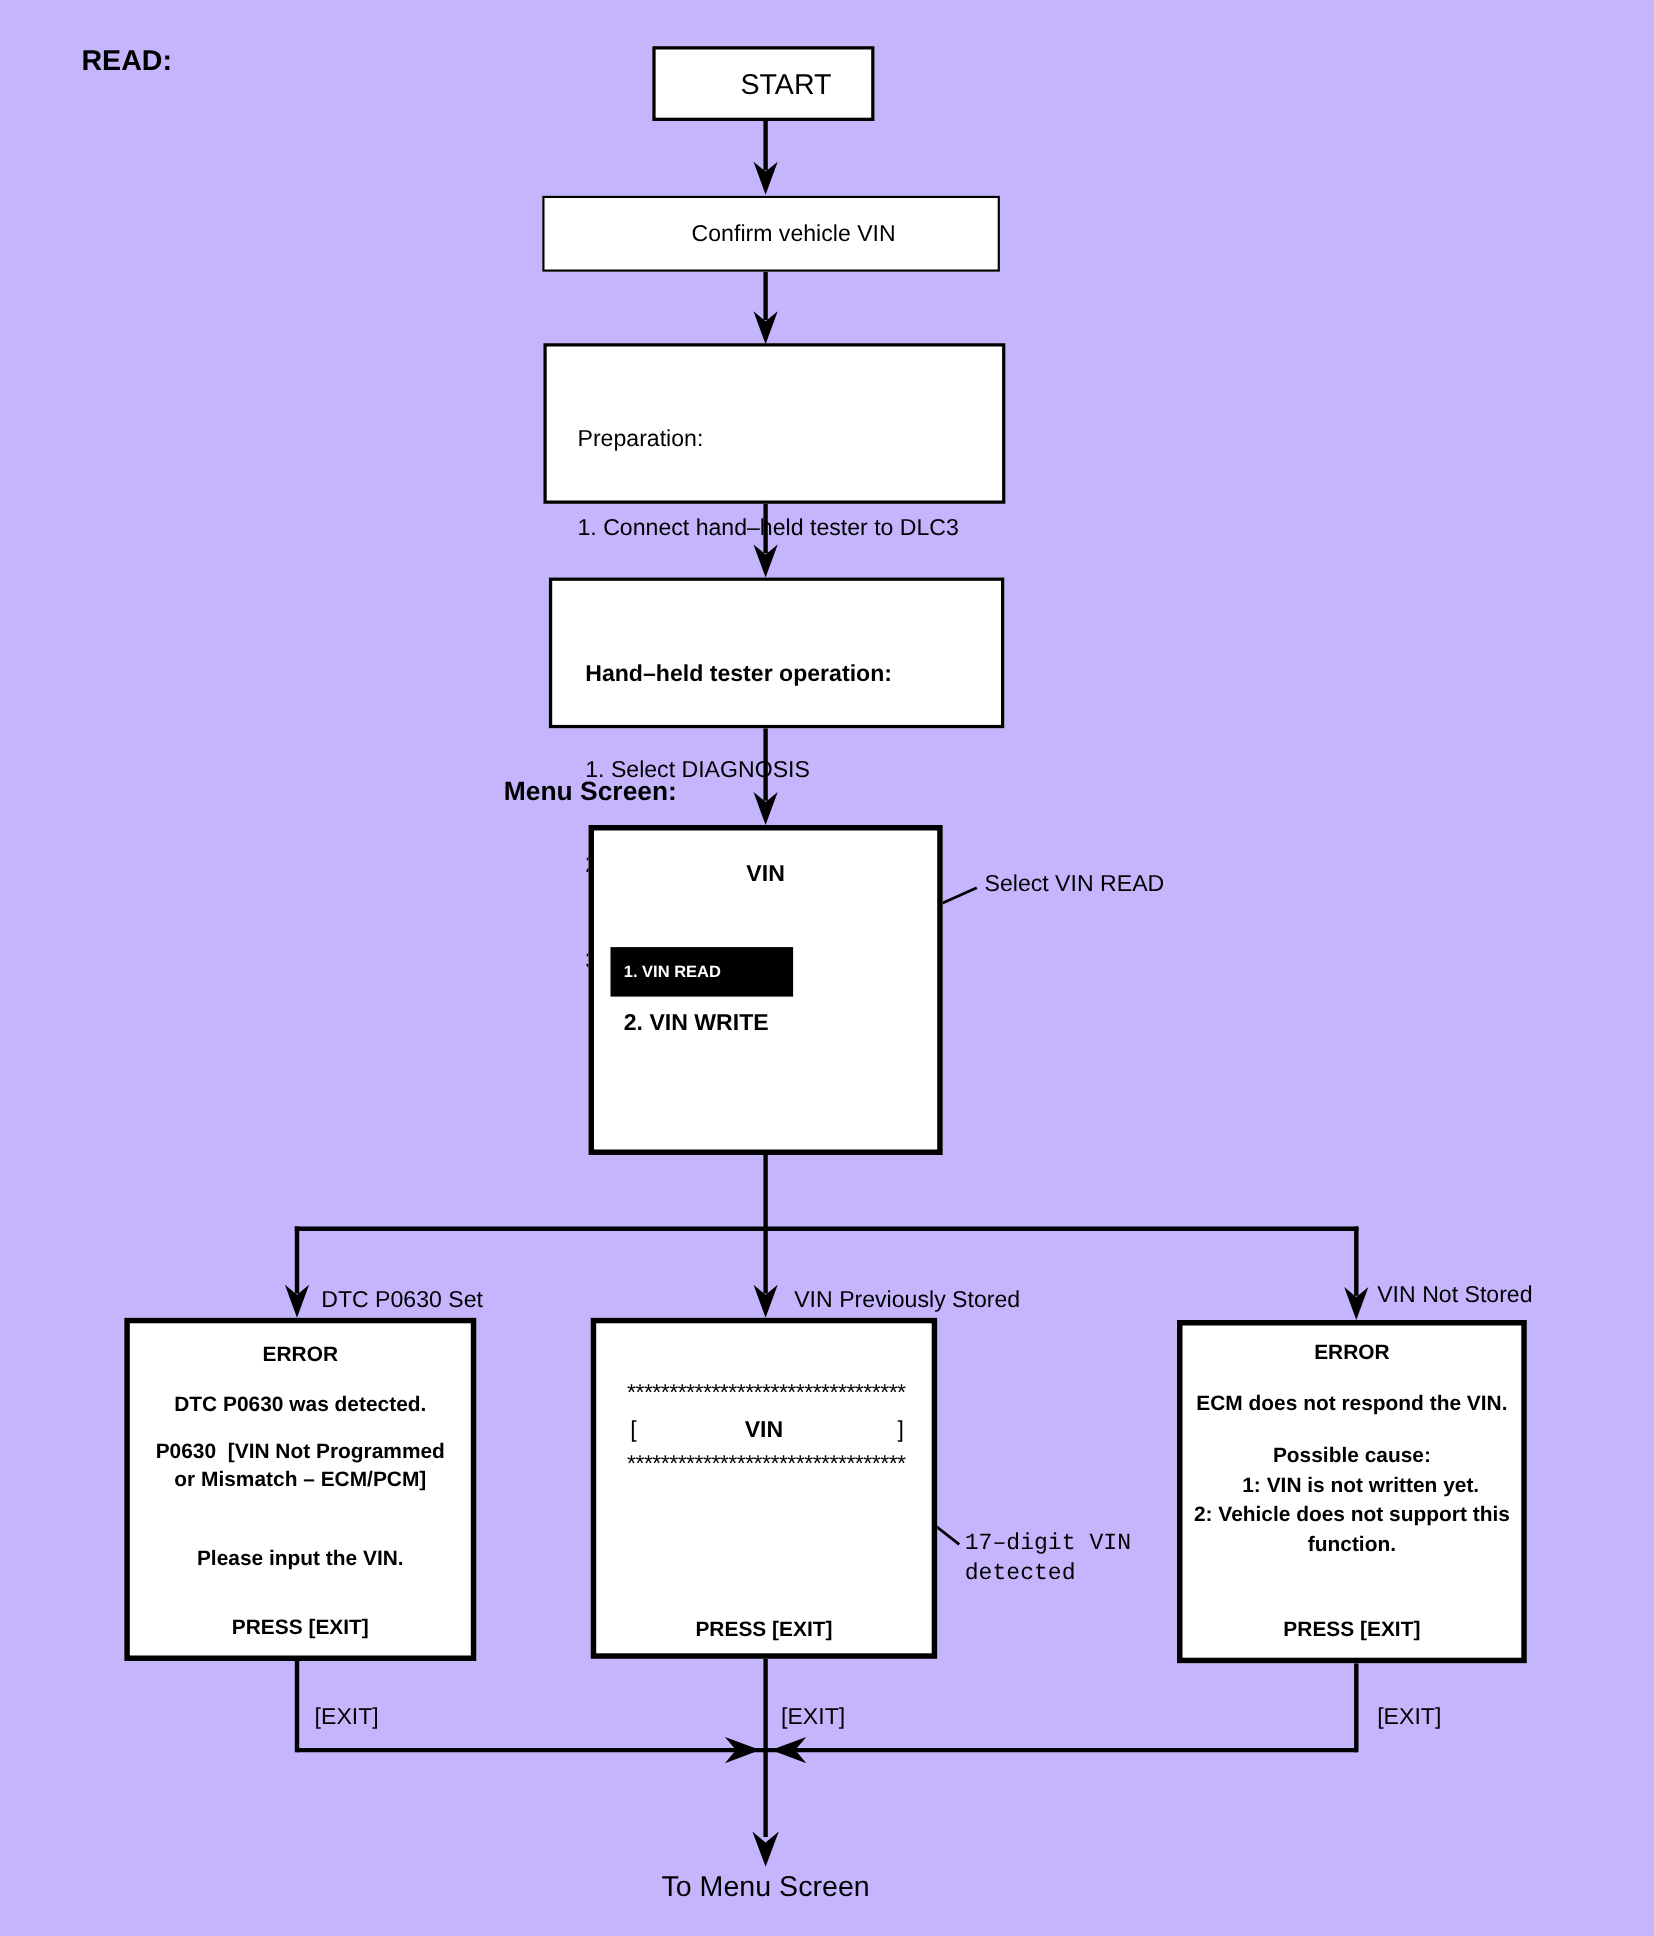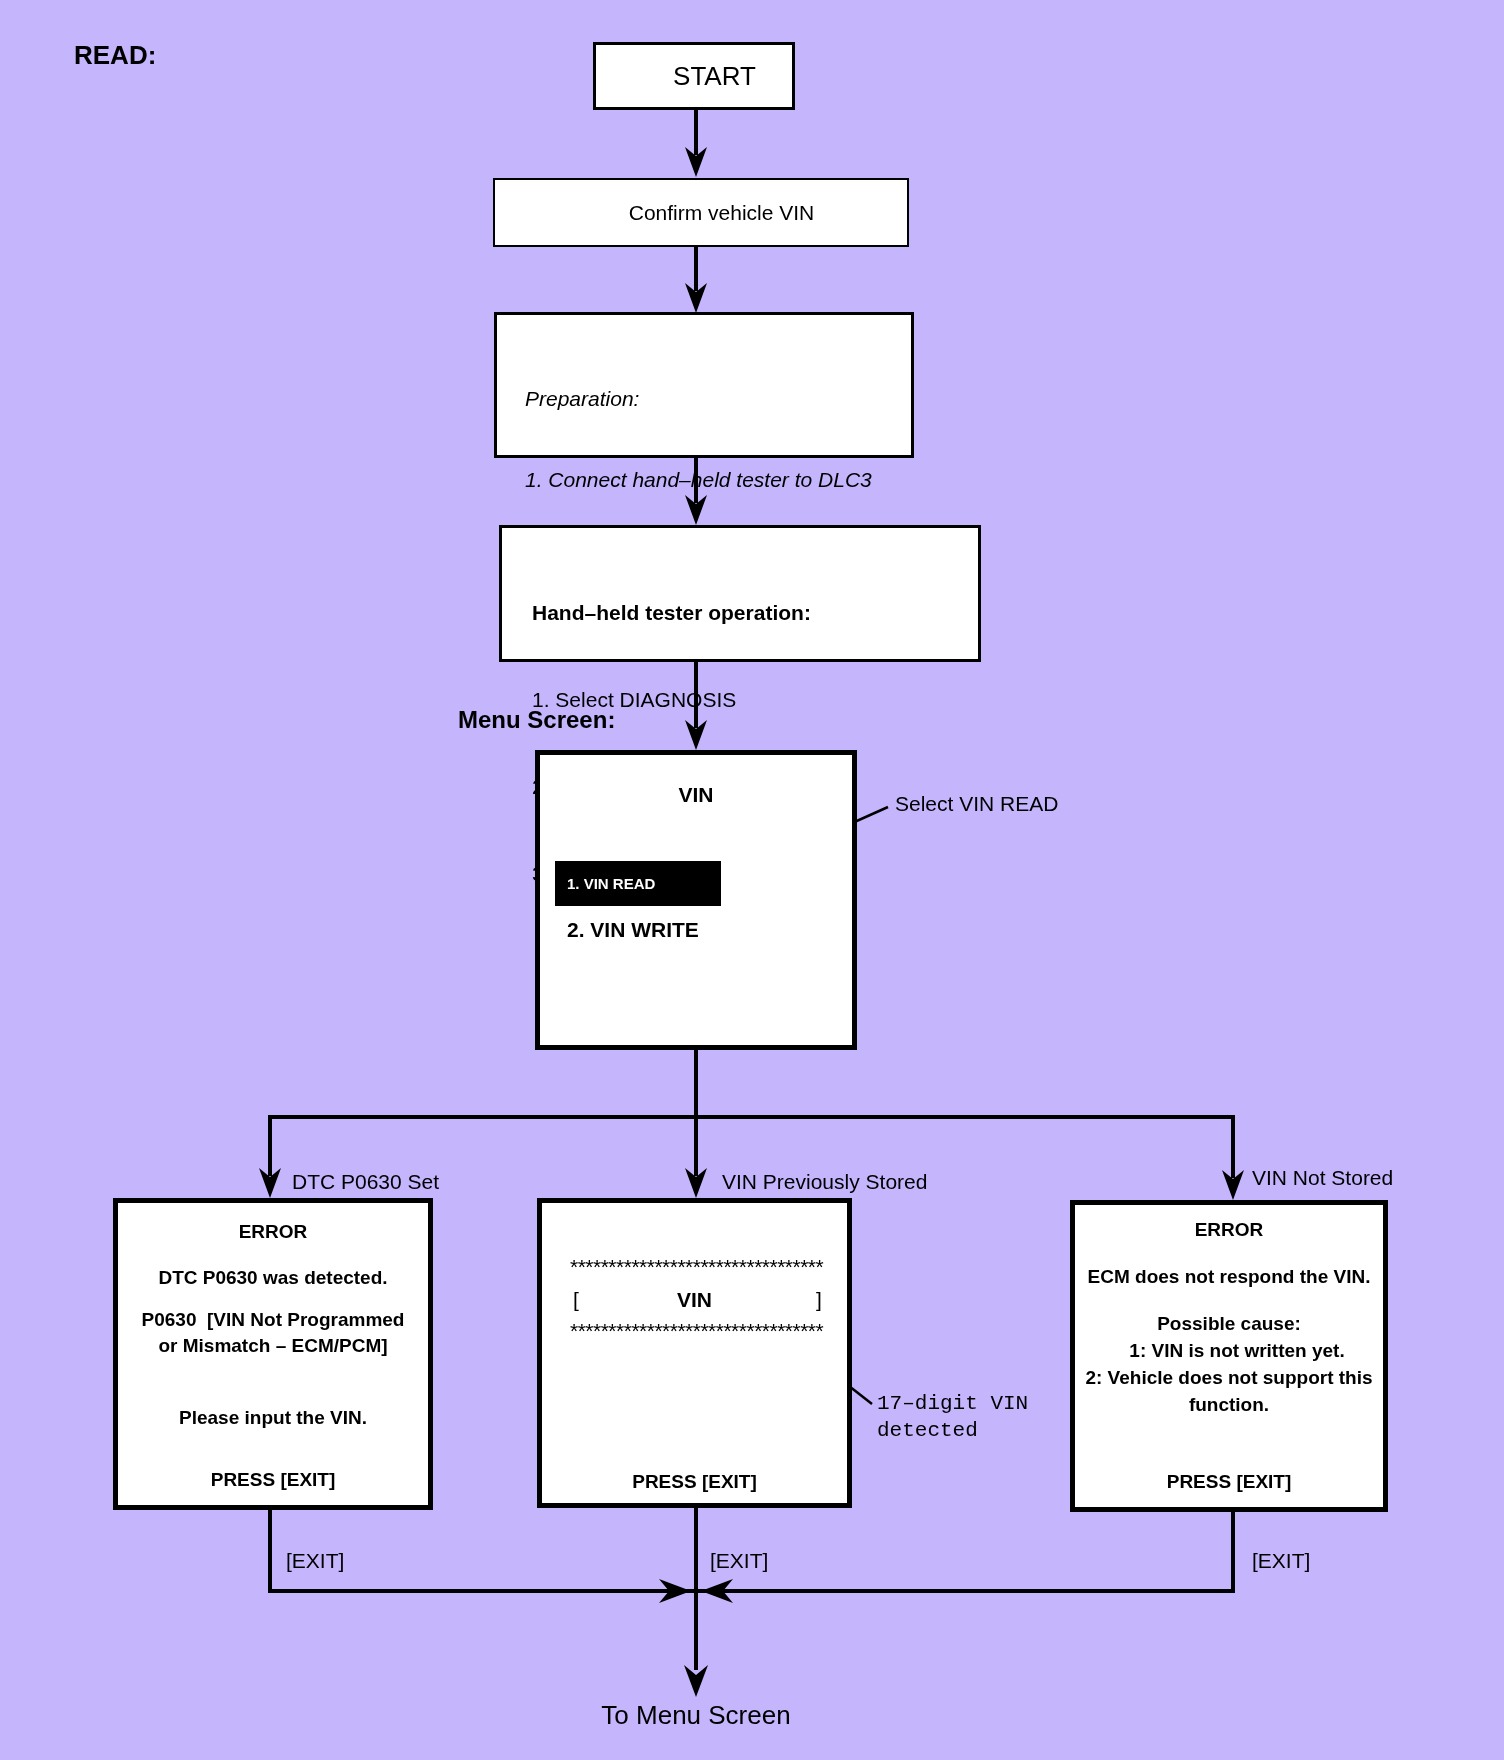--- a/index.html
+++ b/index.html
@@ -69,28 +69,28 @@
   <div class="abs heading" style="left:74px;top:40px;">READ:</div>
 
   <div class="box flexc" style="left:593px;top:42px;width:202px;height:68px;">
     <span style="font-size:26px;">START</span>
   </div>
 
   <div class="box thin2 flexc" style="left:493px;top:178px;width:416px;height:69px;">
     <span class="nodetext">Confirm vehicle VIN</span>
   </div>
 
-  <div class="box listbox" style="left:494px;top:312px;width:420px;height:146px;padding:16px 0 0 28px;font-style:italic;">
+  <div class="box listbox" style="left:494px;top:312px;width:420px;height:146px;padding:16px 0 0 28px;">
     <div>Preparation:</div>
     <div>1. Connect hand–held tester to DLC3</div>
     <div>2. Turn ignition switch to ON</div>
     <div>3. Turn tester ON</div>
   </div>
 
-  <div class="box listbox" style="left:499px;top:525px;width:482px;height:137px;padding:12px 0 0 30px;line-height:29px;">
+  <div class="box listbox" style="left:499px;top:525px;width:414px;height:137px;padding:12px 0 0 30px;line-height:29px;">
     <div style="font-weight:bold;">Hand–held tester operation:</div>
     <div>1. Select DIAGNOSIS</div>
     <div>2. Select ENHANCED OBD II</div>
     <div>3. Select VIN</div>
   </div>
 
   <div class="abs subheading" style="left:458px;top:706px;">Menu Screen:</div>
 
   <div class="box thick" style="left:535px;top:750px;width:322px;height:300px;">
     <div style="position:absolute;left:0;right:0;top:28px;text-align:center;font-weight:bold;font-size:21px;">VIN</div>

